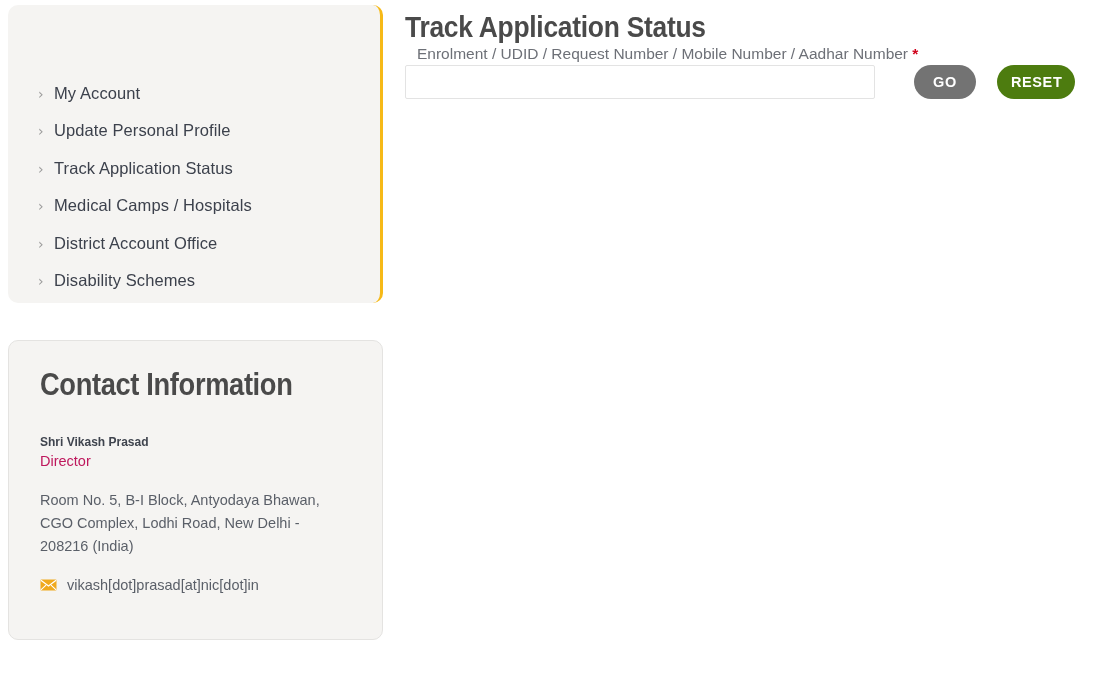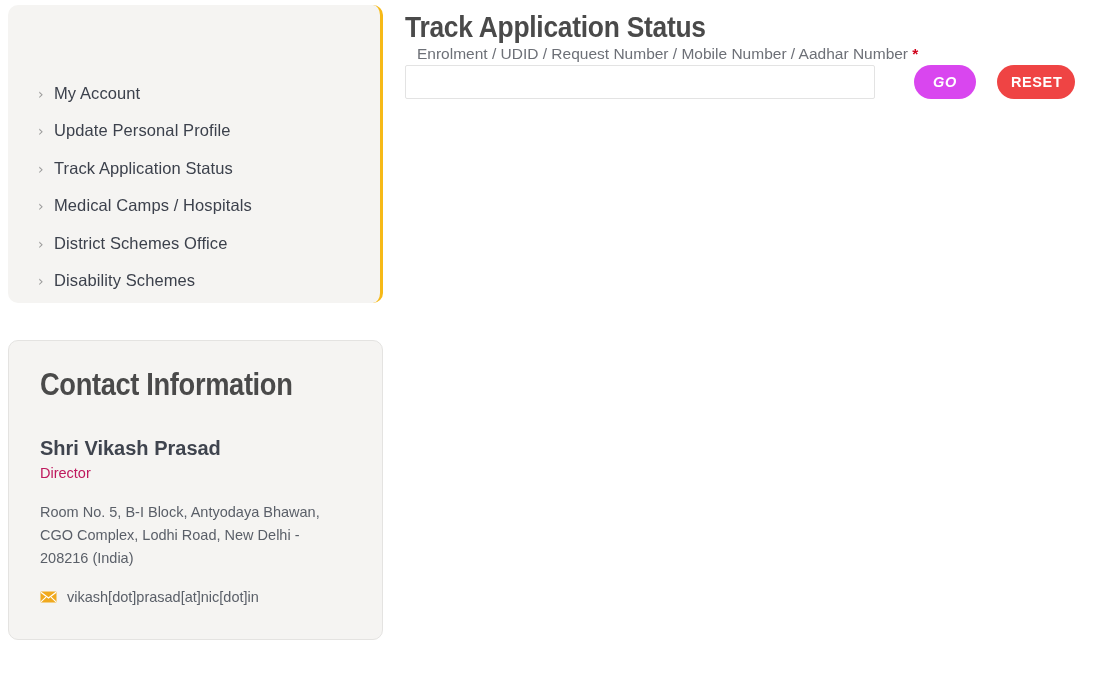--- a/index.html
+++ b/index.html
@@ -83,21 +83,21 @@
     font-weight: bold;
     font-size: 31px;
     color: #4a4a4a;
     letter-spacing: -0.4px;
     line-height: 1;
     margin: 0 0 34px 0;
     transform: scaleX(0.88);
     transform-origin: left center;
   }
   .contact-name {
-    font-size: 20px;
+    font-size: 12px;
     font-weight: bold;
     color: #3f444e;
     line-height: 1.45;
     margin: 0;
   }
   .contact-role {
     font-size: 14.5px;
     color: #be185d;
     line-height: 1.45;
     margin: 0 0 17px 0;
@@ -180,27 +180,26 @@
     height: 34px;
     color: #ffffff;
     font-family: "Liberation Sans Narrow", "Liberation Sans", sans-serif;
     font-weight: bold;
     font-size: 14.5px;
     letter-spacing: 0.6px;
     cursor: pointer;
     padding: 0 14px;
   }
   .btn-go {
-    background: #d946ef;
+    background: #737373;
     width: 62px;
     margin-left: 39px;
-    font-style: italic;
   }
   .btn-reset {
-    background: #ef4444;
+    background: #4d7c0f;
     width: 78px;
     margin-left: 21px;
   }
 </style>
 </head>
 <body>
 
 <div class="page">
 
   <div class="left-col">
@@ -218,21 +217,21 @@
         <li class="nav-item">
           <span class="chevron-icon">›</span>
           <span class="nav-label">Track Application Status</span>
         </li>
         <li class="nav-item">
           <span class="chevron-icon">›</span>
           <span class="nav-label">Medical Camps / Hospitals</span>
         </li>
         <li class="nav-item">
           <span class="chevron-icon">›</span>
-          <span class="nav-label">District Schemes Office</span>
+          <span class="nav-label">District Account Office</span>
         </li>
         <li class="nav-item">
           <span class="chevron-icon">›</span>
           <span class="nav-label">Disability Schemes</span>
         </li>
       </ul>
     </nav>
 
     <section class="panel contact-panel">
       <h2 class="contact-heading">Contact Information</h2>

